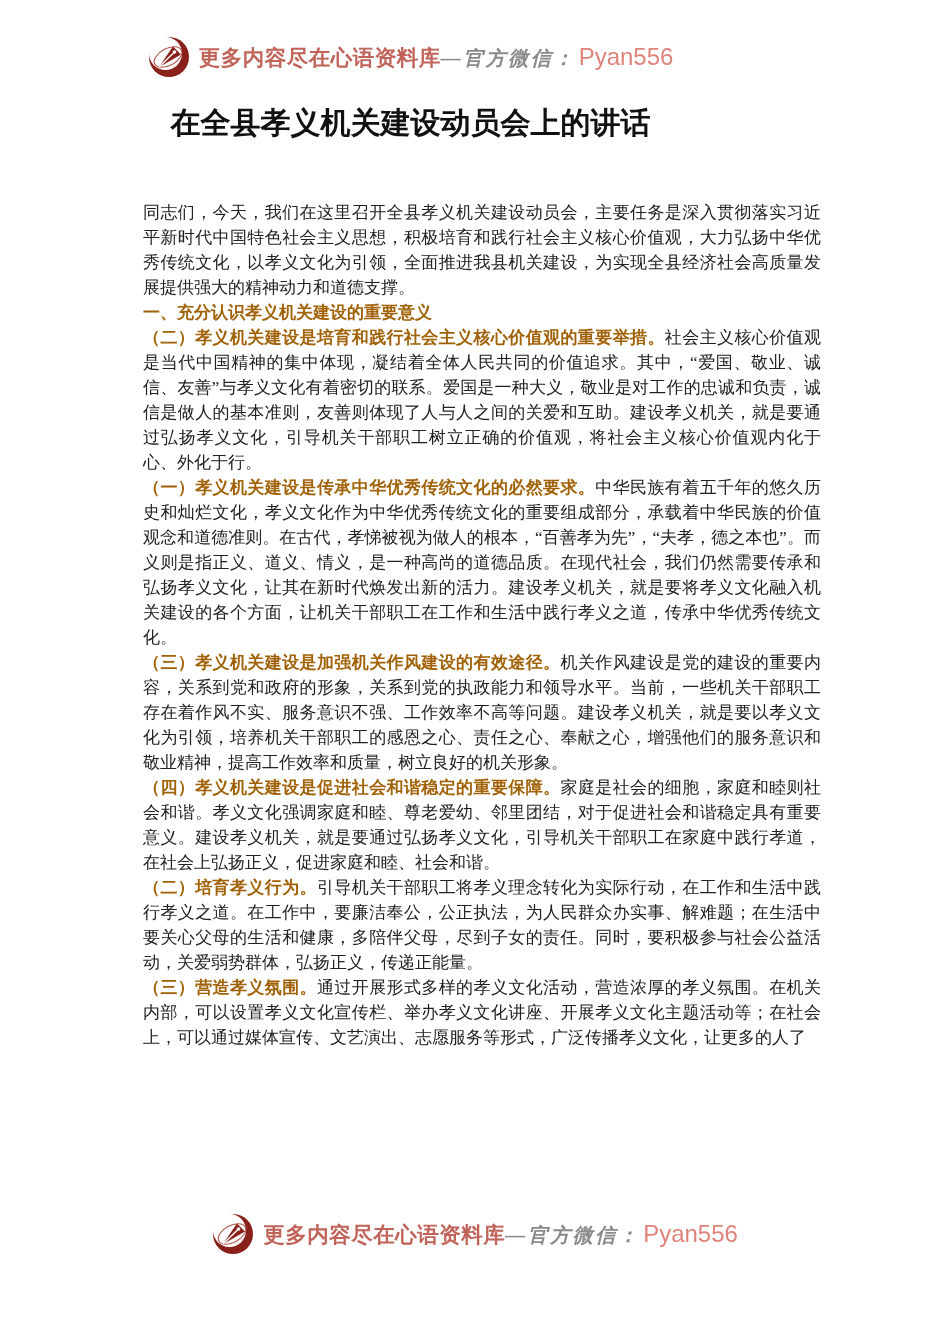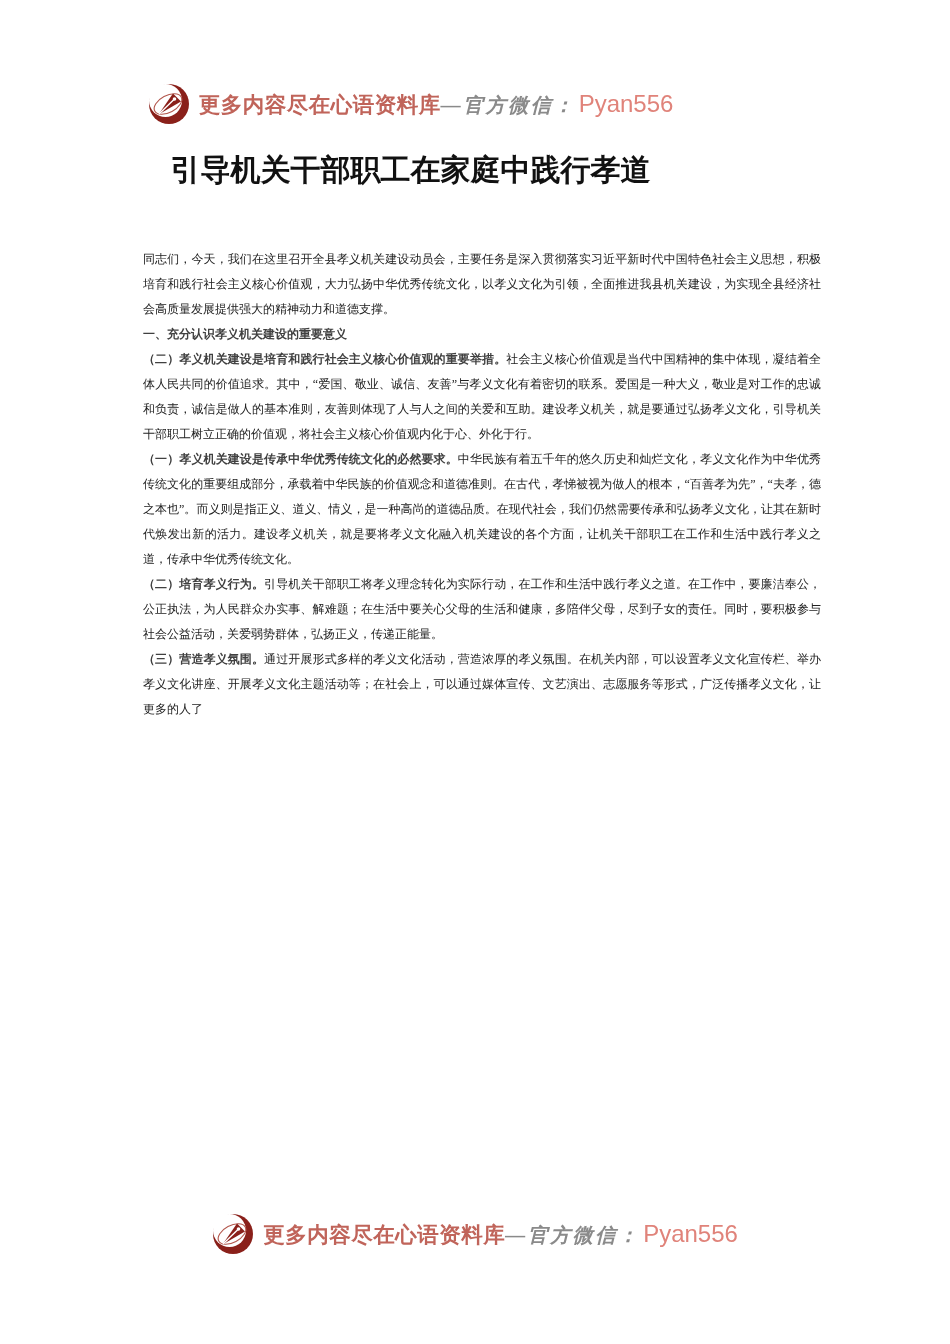--- a/index.html
+++ b/index.html
@@ -6,21 +6,21 @@
   html,body { background:#ffffff; }
   body {
     width:950px; height:1344px;
     font-family:"Liberation Serif","DejaVu Serif",serif;
     overflow:hidden;
   }
   .page {
     position:relative;
     width:821px; height:1344px;
     background:#ffffff;
-    padding-top:82px;
+    padding-top:35px;
     overflow:hidden;
   }
   
   .watermark {
     display:flex; align-items:center; justify-content:center;
     height:44px; gap:9px; white-space:nowrap;
   }
   .wm-logo { width:42px; height:42px; display:inline-block; flex:0 0 auto; }
   .wm-brand {
     font-size:21.5px; font-weight:700; color:#c0645a;
@@ -44,28 +44,28 @@
     text-align:center;
     font-size:30px; font-weight:700; color:#111111;
     line-height:44px;
     font-family:"Liberation Serif","DejaVu Serif",serif;
   }
   
   .doc-body {
     margin-top:55px;
     margin-left:143px;
     width:678px;
-    font-size:12px;
+    font-size:17px;
     line-height:25px;
     color:#212121;
     text-align:justify;
     text-justify:inter-ideograph;
   }
   .para { margin:0; }
-  .lead { font-weight:700; color:#404040; }
+  .lead { font-weight:700; color:#a16207; }
 </style>
 </head>
 <body>
 
 <div class="page">
 
   <div class="watermark">
     <span class="wm-logo">
       <svg width="42" height="42" viewBox="0 0 42 42">
         <circle cx="21" cy="21" r="20" fill="#8a201a"></circle>
@@ -74,32 +74,34 @@
         <path d="M10.5 31.5 L25 10.5 L33 18.5 Z" fill="#8a201a"></path>
         <line x1="11" y1="31" x2="26.5" y2="16" stroke="#ffffff" stroke-width="1.4"></line>
         <circle cx="26.5" cy="16" r="1.8" fill="#ffffff"></circle>
       </svg>
     </span>
     <span>
       <span class="wm-brand">更多内容尽在心语资料库</span><span class="wm-label">—官方微信：</span><span class="wm-account">Pyan556</span>
     </span>
   </div>
 
-  <h1 class="doc-title">引导机关干部职工在家庭中践行孝道</h1>
+  <h1 class="doc-title">在全县孝义机关建设动员会上的讲话</h1>
 
   <div class="doc-body">
     <p class="para"><b class="lead"></b><span>同志们，今天，我们在这里召开全县孝义机关建设动员会，主要任务是深入贯彻落实习近平新时代中国特色社会主义思想，积极培育和践行社会主义核心价值观，大力弘扬中华优秀传统文化，以孝义文化为引领，全面推进我县机关建设，为实现全县经济社会高质量发展提供强大的精神动力和道德支撑。</span></p>
 
     <p class="para"><b class="lead">一、充分认识孝义机关建设的重要意义</b><span></span></p>
 
     <p class="para"><b class="lead">（二）孝义机关建设是培育和践行社会主义核心价值观的重要举措。</b><span>社会主义核心价值观是当代中国精神的集中体现，凝结着全体人民共同的价值追求。其中，“爱国、敬业、诚信、友善”与孝义文化有着密切的联系。爱国是一种大义，敬业是对工作的忠诚和负责，诚信是做人的基本准则，友善则体现了人与人之间的关爱和互助。建设孝义机关，就是要通过弘扬孝义文化，引导机关干部职工树立正确的价值观，将社会主义核心价值观内化于心、外化于行。</span></p>
 
     <p class="para"><b class="lead">（一）孝义机关建设是传承中华优秀传统文化的必然要求。</b><span>中华民族有着五千年的悠久历史和灿烂文化，孝义文化作为中华优秀传统文化的重要组成部分，承载着中华民族的价值观念和道德准则。在古代，孝悌被视为做人的根本，“百善孝为先”，“夫孝，德之本也”。而义则是指正义、道义、情义，是一种高尚的道德品质。在现代社会，我们仍然需要传承和弘扬孝义文化，让其在新时代焕发出新的活力。建设孝义机关，就是要将孝义文化融入机关建设的各个方面，让机关干部职工在工作和生活中践行孝义之道，传承中华优秀传统文化。</span></p>
 
+    <p class="para"><b class="lead">（三）孝义机关建设是加强机关作风建设的有效途径。</b><span>机关作风建设是党的建设的重要内容，关系到党和政府的形象，关系到党的执政能力和领导水平。当前，一些机关干部职工存在着作风不实、服务意识不强、工作效率不高等问题。建设孝义机关，就是要以孝义文化为引领，培养机关干部职工的感恩之心、责任之心、奉献之心，增强他们的服务意识和敬业精神，提高工作效率和质量，树立良好的机关形象。</span></p>
 
+    <p class="para"><b class="lead">（四）孝义机关建设是促进社会和谐稳定的重要保障。</b><span>家庭是社会的细胞，家庭和睦则社会和谐。孝义文化强调家庭和睦、尊老爱幼、邻里团结，对于促进社会和谐稳定具有重要意义。建设孝义机关，就是要通过弘扬孝义文化，引导机关干部职工在家庭中践行孝道，在社会上弘扬正义，促进家庭和睦、社会和谐。</span></p>
 
 
 
     <p class="para"><b class="lead">（二）培育孝义行为。</b><span>引导机关干部职工将孝义理念转化为实际行动，在工作和生活中践行孝义之道。在工作中，要廉洁奉公，公正执法，为人民群众办实事、解难题；在生活中要关心父母的生活和健康，多陪伴父母，尽到子女的责任。同时，要积极参与社会公益活动，关爱弱势群体，弘扬正义，传递正能量。</span></p>
 
     <p class="para"><b class="lead">（三）营造孝义氛围。</b><span>通过开展形式多样的孝义文化活动，营造浓厚的孝义氛围。在机关内部，可以设置孝义文化宣传栏、举办孝义文化讲座、开展孝义文化主题活动等；在社会上，可以通过媒体宣传、文艺演出、志愿服务等形式，广泛传播孝义文化，让更多的人了</span></p>
   </div>
 
   <div class="watermark footer-wm">
     <span class="wm-logo">

